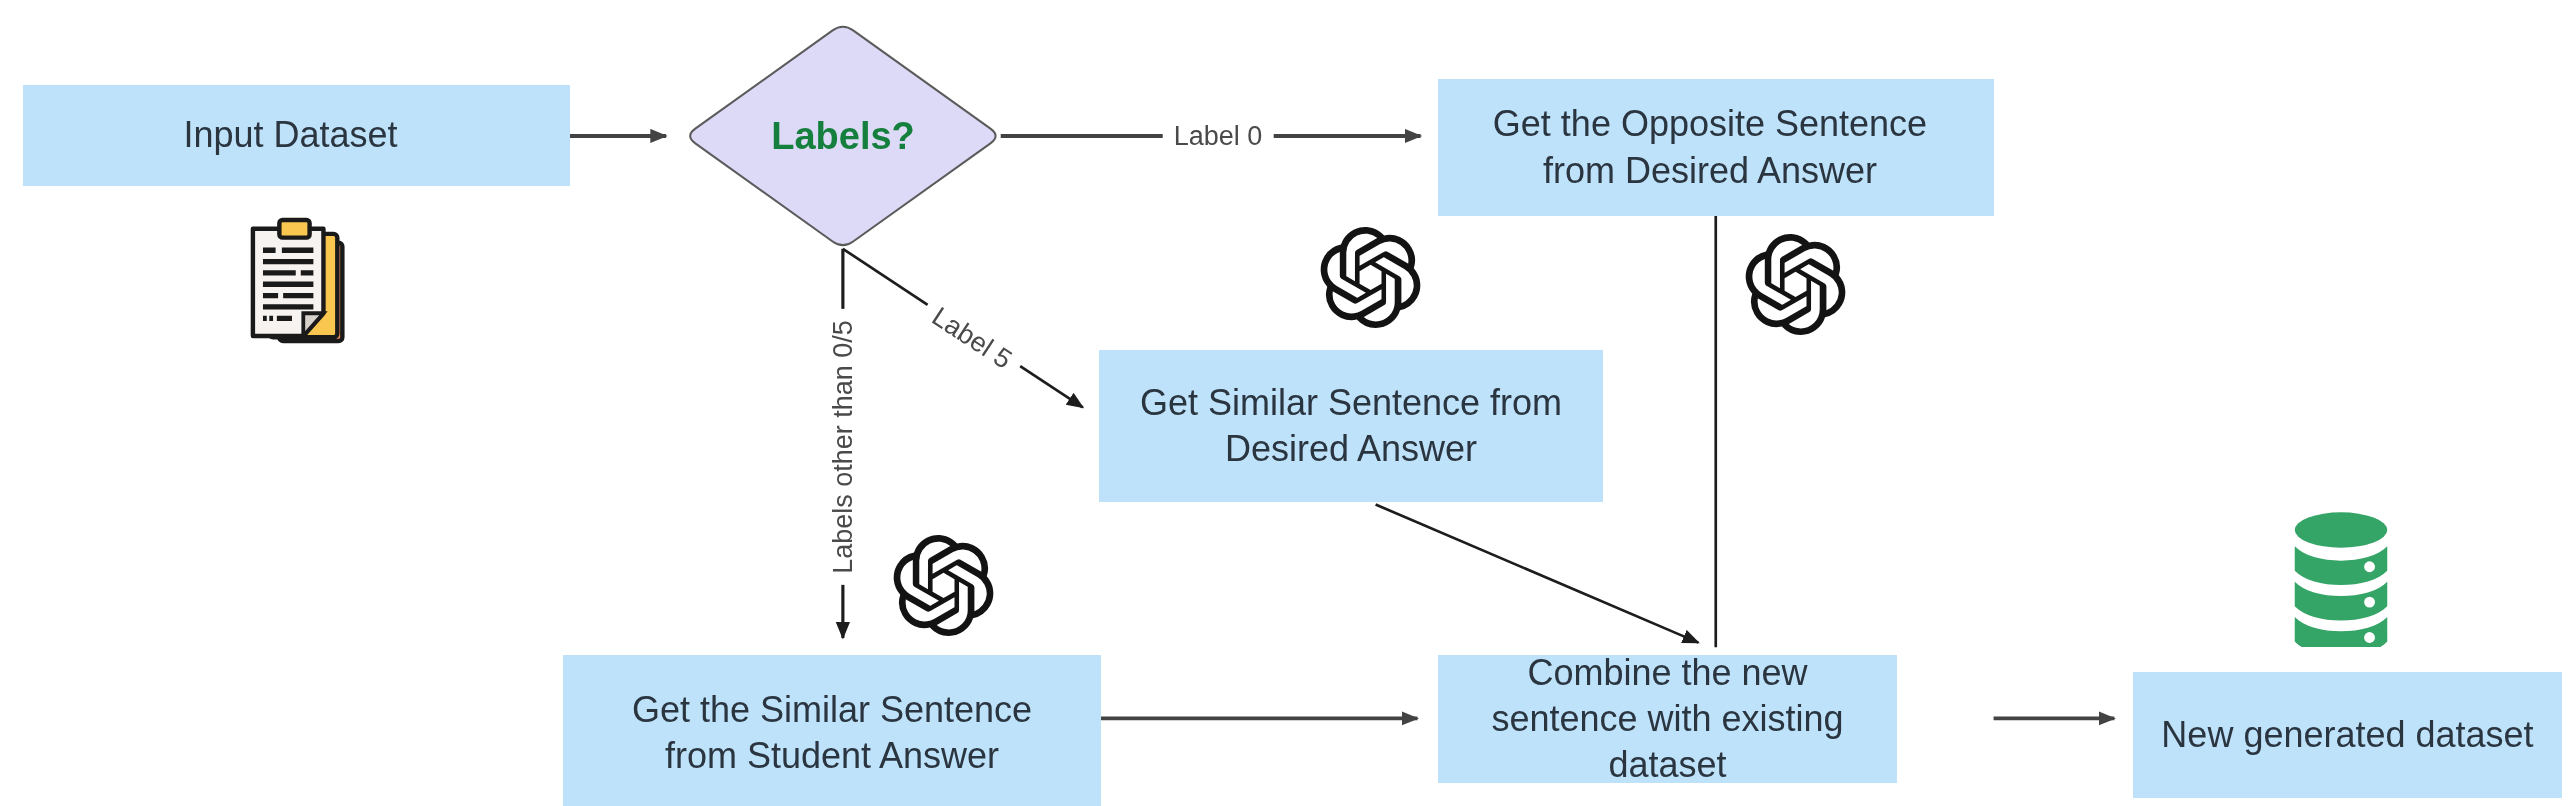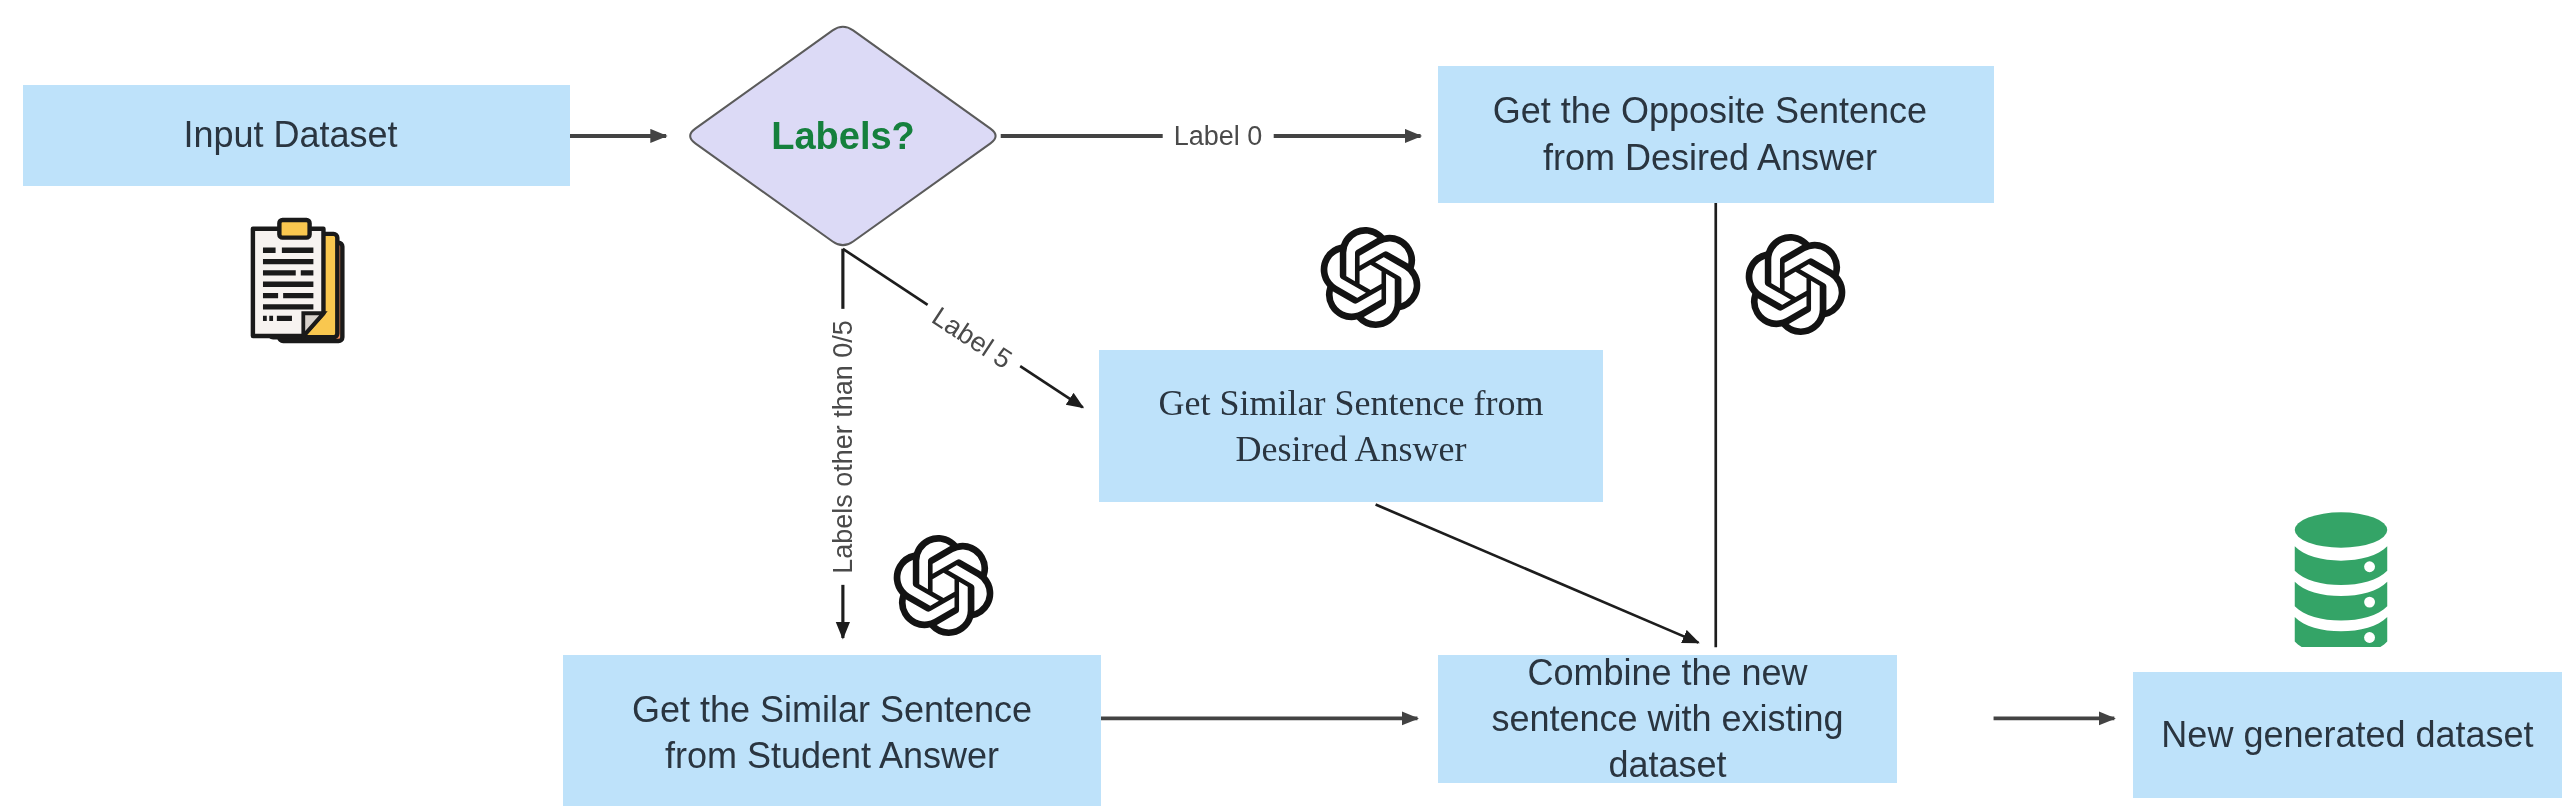--- a/index.html
+++ b/index.html
@@ -9,22 +9,22 @@
   }
   #stage{position:absolute;inset:0;}
   #connector-layer{position:absolute;left:0;top:0;width:2576px;height:807px;}
 
   .node{
     position:absolute;background:#BEE2FA;color:#2A3540;
     display:flex;align-items:center;justify-content:center;text-align:center;
     font-size:36px;line-height:1.28;padding:0 28px;box-sizing:border-box;
   }
   #n-input        {left:23px;  top:85px; width:547px; height:101px;padding-left:16px;}
-  #n-opposite     {left:1438px;top:66px;  width:556px; height:137px;padding-left:16px;}
-  #n-sim-desired  {left:1099px;top:350px; width:504px; height:152px;font-family:Liberation Serif, serif;}
+  #n-opposite     {left:1438px;top:79px;  width:556px; height:137px;padding-left:16px;}
+  #n-sim-desired  {left:1099px;top:350px; width:504px; height:152px;}
   #n-sim-student  {left:563px; top:655px; width:538px; height:156px;}
   #n-combine      {left:1438px;top:655px; width:459px; height:128px;}
   #n-output       {left:2133px;top:672px; width:429px; height:126px;}
 
   #decision-label{
     position:absolute;left:843px;top:136px;transform:translate(-50%,-50%);
     font-size:38px;font-weight:bold;color:#15803d;white-space:nowrap;
   }
 
   .edge-label{

